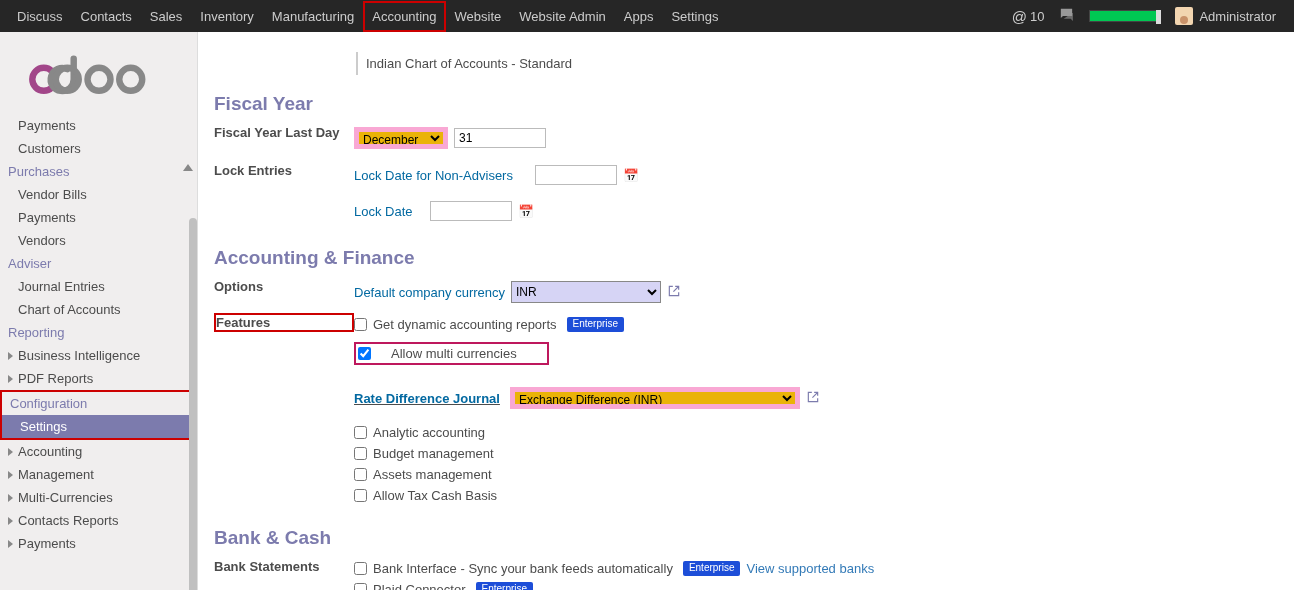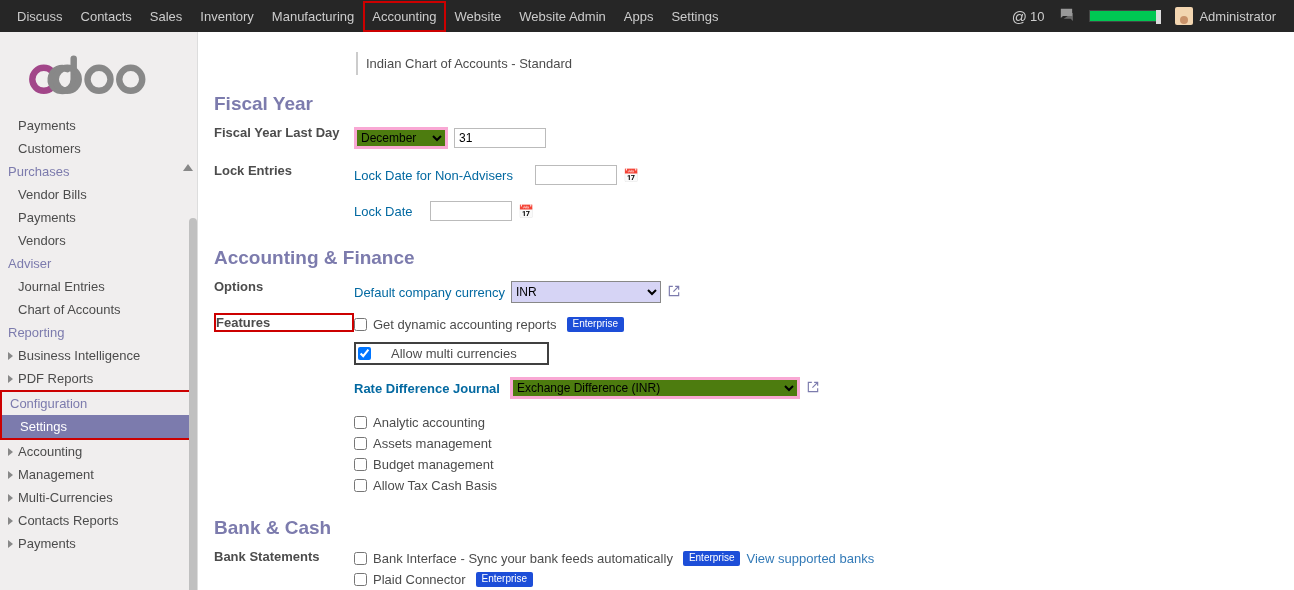--- a/index.html
+++ b/index.html
@@ -78,35 +78,35 @@
   .form-row{display:flex;align-items:flex-start;margin:0 0 2px 0;}
   .form-label-col{width:140px;padding:4px 6px 4px 0;color:#4c4c4c;font-weight:bold;font-size:13px;}
   .form-content-col{flex:1;padding:2px 0;}
 
   .chart-line{border-left:2px solid #ccc;padding:4px 0 4px 8px;margin-left:142px;margin-top:20px;color:#4c4c4c;}
 
   h2.sec{color:#7c7bad;font-weight:bold;font-size:19px;margin:18px 0 6px 0;}
 
   .sub-row{display:flex;align-items:center;gap:6px;margin:4px 0 6px 0;}
   .sub-label{min-width:175px;color:#0369a1;}
-  select{border:3px solid #f9a8d4;background:#4d7c0f;height:22px;font-size:12px;}
+  select{border:5px solid #f9a8d4;background:#eab308;height:22px;font-size:12px;}
   select.month{width:94px;}
   select.curr{width:150px;background:#d6d4f5;border:1px solid #888;}
   select.rate{width:290px;}
   input.tiny{width:92px;border:1px solid #bbb;height:20px;padding:0 4px;font-size:12px;}
   input.date{width:82px;border:1px solid #bbb;height:20px;padding:0 4px;font-size:12px;}
   .cal-icon{color:#666;}
   .ext-icon svg{width:14px;height:14px;stroke:#7c7bad;fill:none;stroke-width:2;}
 
   .feat-block{display:flex;align-items:flex-start;}
   .feat-label{width:140px;padding-top:4px;font-weight:bold;}
   .feat-rbox{border:2px solid #c00;padding:0 12px 0 0;}
   .feat-content{flex:1;}
   .cb-row{display:flex;gap:6px;margin:4px 0 6px 0;padding-left:0;}
-  .cb-row.multi-rbox{border:2px solid #404040;padding:2px 30px 2px 2px;display:inline-flex;gap:20px;}
+  .cb-row.multi-rbox{border:2px solid #be185d;padding:2px 30px 2px 2px;display:inline-flex;gap:20px;}
   input[type=checkbox]{margin:0;}
   .ent-badge{background:#1d4ed8;color:#fff;border-radius:2px;padding:1px 6px;font-size:10px;display:inline-block;margin-left:4px;}
   .link{color:#337ab7;cursor:pointer;}
 
   .lock-lines{display:flex;flex-direction:column;gap:6px;}
 </style>
 </head>
 <body>
 
 <div class="topnav">
@@ -237,38 +237,38 @@
       <div class="feat-content">
         <div class="cb-row">
           <input type="checkbox" style="">
           <span>Get dynamic accounting reports</span>
           <span class="ent-badge">Enterprise</span>
         </div>
         <div class="cb-row multi-rbox">
           <input type="checkbox" checked="" style="">
           <span>Allow multi currencies</span>
         </div>
-        <div class="sub-row" style="margin-top:6px;margin-bottom:16px;">
+        <div class="sub-row" style="margin-top:16px;margin-bottom:16px;text-decoration:underline;">
           <span class="sub-label" style="min-width:150px;font-weight:bold">Rate Difference Journal</span>
           <select class="rate"><option>Exchange Difference (INR)</option></select>
           <span class="ext-icon"><svg viewBox="0 0 24 24">
                 <path d="M14 4h6v6M20 4l-9 9M10 4H4v16h16v-6"></path>
               </svg></span>
         </div>
         <div class="cb-row">
             <input type="checkbox" style="">
             <span>Analytic accounting</span>
           </div>
         <div class="cb-row">
             <input type="checkbox" style="">
+            <span>Budget management</span>
+          </div>
+        <div class="cb-row">
+            <input type="checkbox" style="">
             <span>Assets management</span>
-          </div>
-        <div class="cb-row">
-            <input type="checkbox" style="">
-            <span>Budget management</span>
           </div>
         <div class="cb-row">
             <input type="checkbox" style="">
             <span>Allow Tax Cash Basis</span>
           </div>
       </div>
     </div>
 
     <h2 class="sec">Bank &amp; Cash</h2>
 

